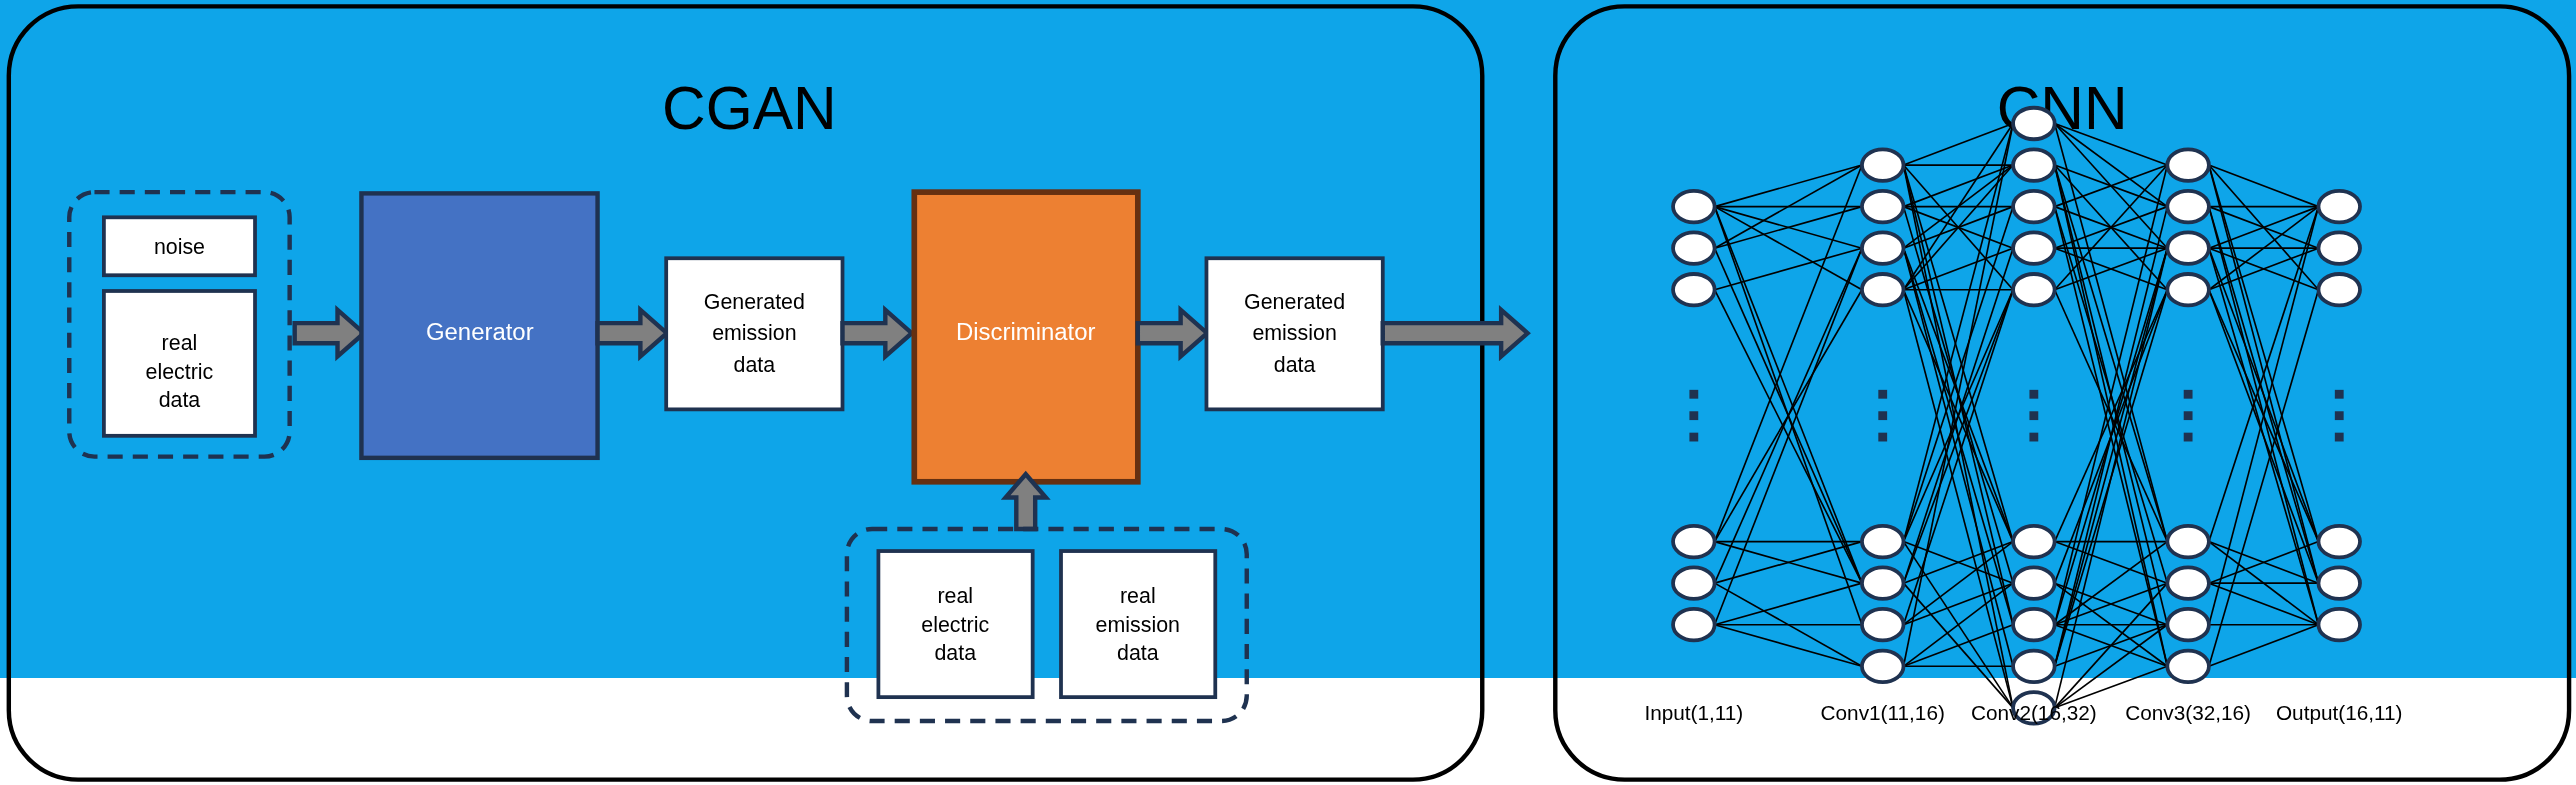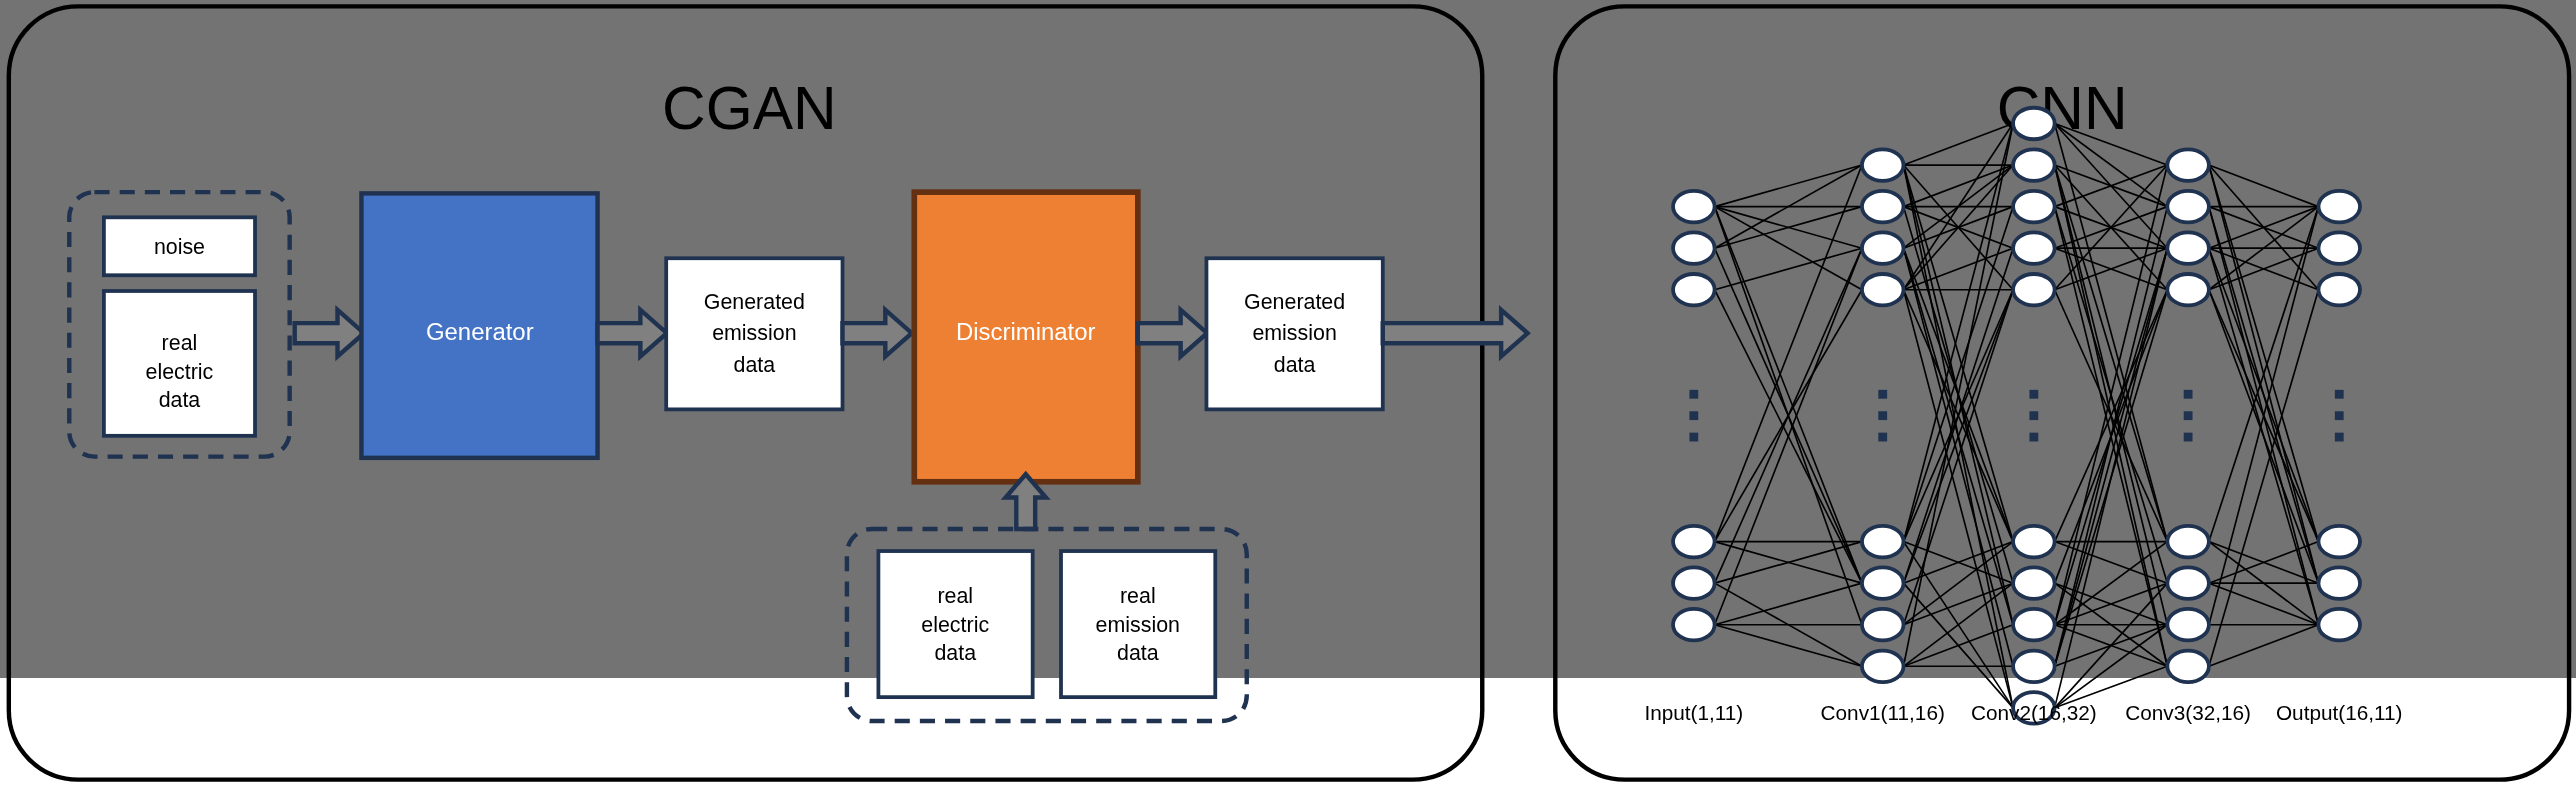--- a/index.html
+++ b/index.html
@@ -10,21 +10,21 @@
   body {
     width: 2576px;
     height: 786px;
     font-family: "Liberation Sans", sans-serif;
     overflow: hidden;
   }
   #stage {
     position: relative;
     width: 2576px;
     height: 678px;
-    background: #737373;
+    background: #0ea5e9;
   }
   svg.layer {
     position: absolute;
     left: 0;
     top: 0;
     width: 2576px;
     height: 786px;
   }
   .panel-outline {
     fill: none;

